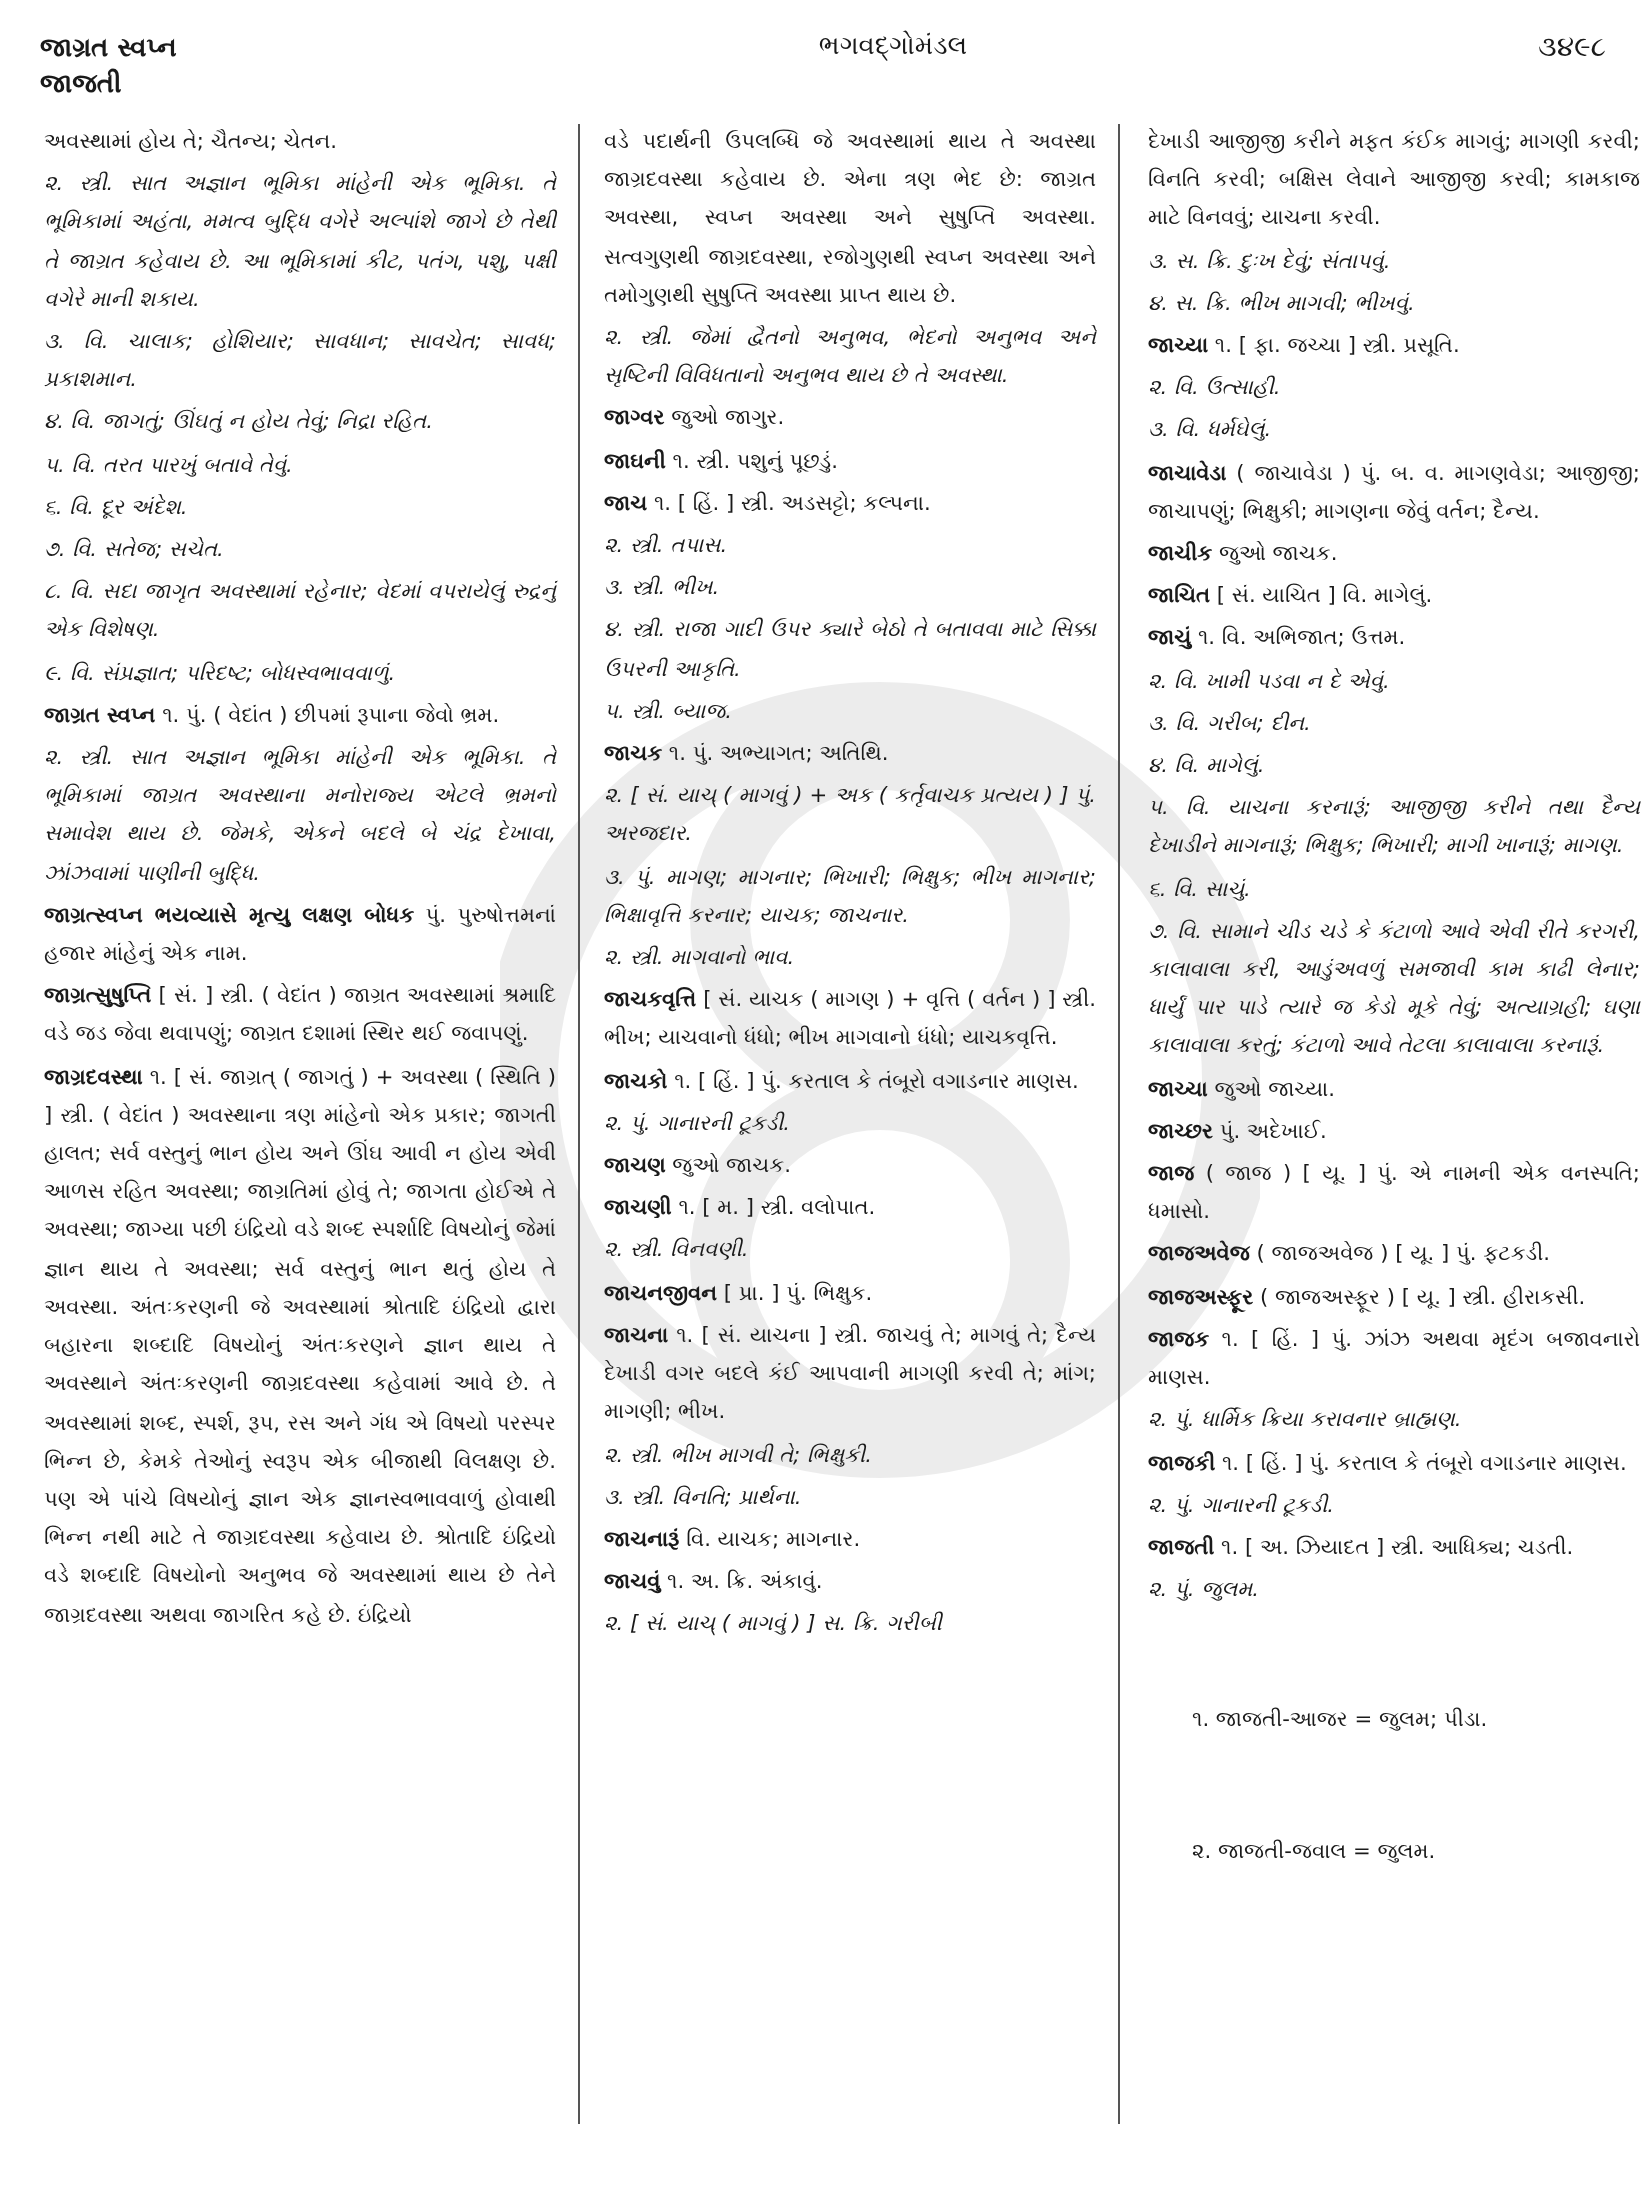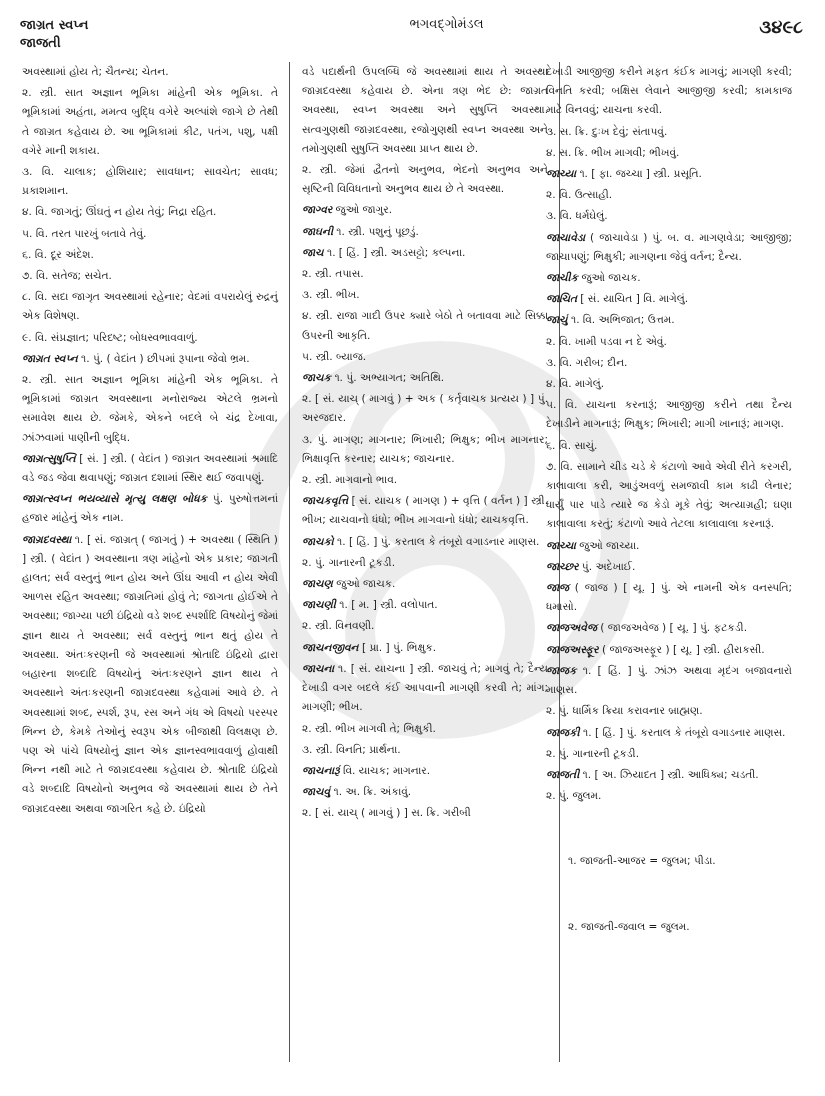--- a/index.html
+++ b/index.html
@@ -7,32 +7,32 @@
     width: 825px; height: 1096px; background: #ffffff; color: #1a1a1a;
     font-family: "DejaVu Sans", sans-serif; position: relative; overflow: hidden;
   }
   .watermark {
     position: absolute; left: 250px; top: 260px; width: 380px; height: 560px;
     pointer-events: none; opacity: 0.07;
   }
   .header { position: absolute; top: 0; left: 0; width: 825px; height: 58px; }
   .hdr-left { position: absolute; left: 20px; top: 16px; font-weight: bold; font-size: 13px; line-height: 18px; }
   .hdr-center { position: absolute; left: 16px; width: 825px; top: 16px; text-align: center; font-weight: normal; font-size: 13px; margin-left: 18px; }
-  .hdr-right { position: absolute; right: 22px; top: 16px; font-weight: bold; font-size: 18px; }
+  .hdr-right { position: absolute; right: 22px; top: 16px; font-weight: normal; font-size: 14px; }
   .columns { position: absolute; top: 62px; left: 22px; width: 790px; height: 1020px; }
   .col { position: absolute; top: 0; height: 1000px; font-size: 10.6px; line-height: 19.2px; }
   .col1 { left: 0; width: 256px; }
   .col2 { left: 280px; width: 246px; }
-  .col3 { left: 524px; width: 246px; }
+  .col3 { left: 552px; width: 246px; }
   .rule { position: absolute; top: 0; width: 1px; background: #555; }
   .rule1 { left: 267px; height: 1000px; }
   .rule2 { left: 537px; height: 1000px; }
   .entry { margin: 0 0 2px 0; text-align: justify; }
-  .hw { font-weight: bold; font-style: italic; }
-  .sub { padding-left: 0; }
+  .hw { font-weight: bold; }
+  .sub { padding-left: 0; font-style: italic; }
   .ex { padding-left: 22px; margin-top: 46px; }
 </style>
 </head>
 <body>
 
 <svg class="watermark" viewBox="0 0 380 560">
   <circle cx="190" cy="280" r="180" fill="none" stroke="#000" stroke-width="38"></circle>
   <circle cx="190" cy="200" r="80" fill="none" stroke="#000" stroke-width="30"></circle>
   <circle cx="190" cy="370" r="80" fill="none" stroke="#000" stroke-width="30"></circle>
 </svg>
@@ -52,22 +52,22 @@
       <div class="entry sub"><span>૨. સ્ત્રી. સાત અજ્ઞાન ભૂમિકા માંહેની એક ભૂમિકા. તે ભૂમિકામાં અહંતા, મમત્વ બુદ્ધિ વગેરે અલ્પાંશે જાગે છે તેથી તે જાગ્રત કહેવાય છે. આ ભૂમિકામાં કીટ, પતંગ, પશુ, પક્ષી વગેરે માની શકાય.</span></div>
       <div class="entry sub"><span>૩. વિ. ચાલાક; હોશિયાર; સાવધાન; સાવચેત; સાવધ; પ્રકાશમાન.</span></div>
       <div class="entry sub"><span>૪. વિ. જાગતું; ઊંઘતું ન હોય તેવું; નિદ્રા રહિત.</span></div>
       <div class="entry sub"><span>૫. વિ. તરત પારખું બતાવે તેવું.</span></div>
       <div class="entry sub"><span>૬. વિ. દૂર અંદેશ.</span></div>
       <div class="entry sub"><span>૭. વિ. સતેજ; સચેત.</span></div>
       <div class="entry sub"><span>૮. વિ. સદા જાગૃત અવસ્થામાં રહેનાર; વેદમાં વપરાયેલું રુદ્રનું એક વિશેષણ.</span></div>
       <div class="entry sub"><span>૯. વિ. સંપ્રજ્ઞાત; પરિદષ્ટ; બોધસ્વભાવવાળું.</span></div>
       <div class="entry"><span class="hw">જાગ્રત સ્વપ્ન</span><span> ૧. પું. ( વેદાંત ) છીપમાં રૂપાના જેવો ભ્રમ.</span></div>
       <div class="entry sub"><span>૨. સ્ત્રી. સાત અજ્ઞાન ભૂમિકા માંહેની એક ભૂમિકા. તે ભૂમિકામાં જાગ્રત અવસ્થાના મનોરાજ્ય એટલે ભ્રમનો સમાવેશ થાય છે. જેમકે, એકને બદલે બે ચંદ્ર દેખાવા, ઝાંઝવામાં પાણીની બુદ્ધિ.</span></div>
+      <div class="entry"><span class="hw">જાગ્રત્સ્વપ્ન ભયવ્યાસે મૃત્યુ લક્ષણ બોધક</span><span> પું. પુરુષોત્તમનાં હજાર માંહેનું એક નામ.</span></div>
       <div class="entry"><span class="hw">જાગ્રત્સુષુપ્તિ</span><span> [ સં. ] સ્ત્રી. ( વેદાંત ) જાગ્રત અવસ્થામાં શ્રમાદિ વડે જડ જેવા થવાપણું; જાગ્રત દશામાં સ્થિર થઈ જવાપણું.</span></div>
-      <div class="entry"><span class="hw">જાગ્રત્સ્વપ્ન ભયવ્યાસે મૃત્યુ લક્ષણ બોધક</span><span> પું. પુરુષોત્તમનાં હજાર માંહેનું એક નામ.</span></div>
       <div class="entry"><span class="hw">જાગ્રદવસ્થા</span><span> ૧. [ સં. જાગ્રત્ ( જાગતું ) + અવસ્થા ( સ્થિતિ ) ] સ્ત્રી. ( વેદાંત ) અવસ્થાના ત્રણ માંહેનો એક પ્રકાર; જાગતી હાલત; સર્વ વસ્તુનું ભાન હોય અને ઊંઘ આવી ન હોય એવી આળસ રહિત અવસ્થા; જાગ્રતિમાં હોવું તે; જાગતા હોઈએ તે અવસ્થા; જાગ્યા પછી ઇંદ્રિયો વડે શબ્દ સ્પર્શાદિ વિષયોનું જેમાં જ્ઞાન થાય તે અવસ્થા; સર્વ વસ્તુનું ભાન થતું હોય તે અવસ્થા. અંતઃકરણની જે અવસ્થામાં શ્રોતાદિ ઇંદ્રિયો દ્વારા બહારના શબ્દાદિ વિષયોનું અંતઃકરણને જ્ઞાન થાય તે અવસ્થાને અંતઃકરણની જાગ્રદવસ્થા કહેવામાં આવે છે. તે અવસ્થામાં શબ્દ, સ્પર્શ, રૂપ, રસ અને ગંધ એ વિષયો પરસ્પર ભિન્ન છે, કેમકે તેઓનું સ્વરૂપ એક બીજાથી વિલક્ષણ છે. પણ એ પાંચે વિષયોનું જ્ઞાન એક જ્ઞાનસ્વભાવવાળું હોવાથી ભિન્ન નથી માટે તે જાગ્રદવસ્થા કહેવાય છે. શ્રોતાદિ ઇંદ્રિયો વડે શબ્દાદિ વિષયોનો અનુભવ જે અવસ્થામાં થાય છે તેને જાગ્રદવસ્થા અથવા જાગરિત કહે છે. ઇંદ્રિયો</span></div>
     </div>
   <div class="rule rule1"></div>
   <div class="col col2">
       <div class="entry"><span>વડે પદાર્થની ઉપલબ્ધિ જે અવસ્થામાં થાય તે અવસ્થા જાગ્રદવસ્થા કહેવાય છે. એના ત્રણ ભેદ છે: જાગ્રત અવસ્થા, સ્વપ્ન અવસ્થા અને સુષુપ્તિ અવસ્થા. સત્વગુણથી જાગ્રદવસ્થા, રજોગુણથી સ્વપ્ન અવસ્થા અને તમોગુણથી સુષુપ્તિ અવસ્થા પ્રાપ્ત થાય છે.</span></div>
       <div class="entry sub"><span>૨. સ્ત્રી. જેમાં દ્વૈતનો અનુભવ, ભેદનો અનુભવ અને સૃષ્ટિની વિવિધતાનો અનુભવ થાય છે તે અવસ્થા.</span></div>
       <div class="entry"><span class="hw">જાગ્વર</span><span> જુઓ જાગુર.</span></div>
       <div class="entry"><span class="hw">જાઘની</span><span> ૧. સ્ત્રી. પશુનું પૂછડું.</span></div>
       <div class="entry"><span class="hw">જાચ</span><span> ૧. [ હિં. ] સ્ત્રી. અડસટ્ટો; કલ્પના.</span></div>
       <div class="entry sub"><span>૨. સ્ત્રી. તપાસ.</span></div>

